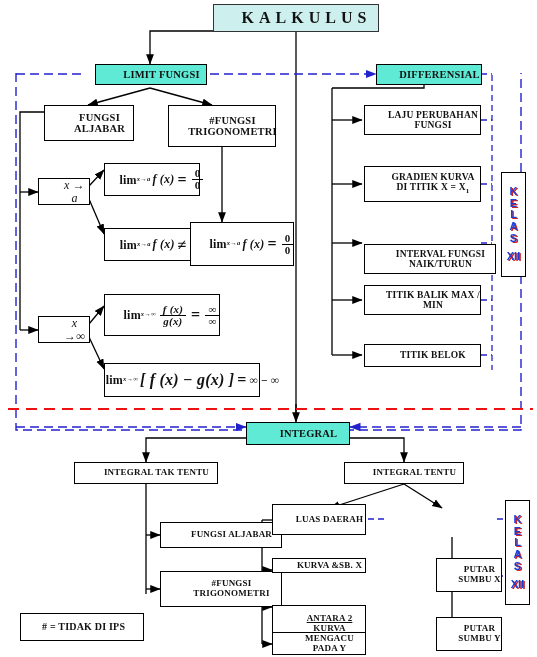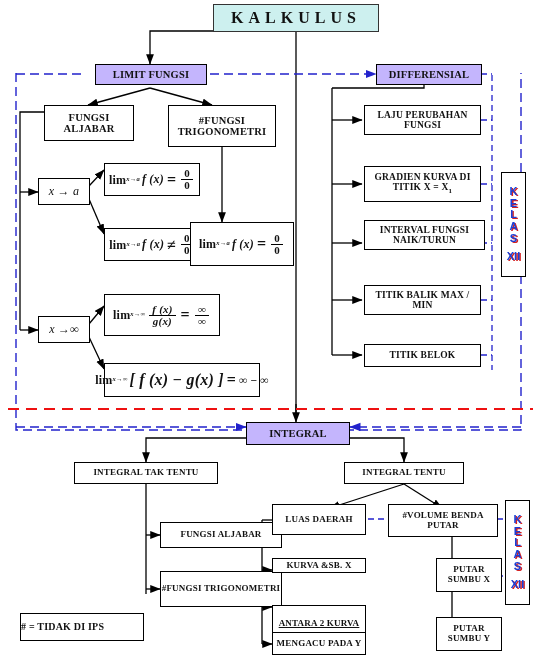--- a/index.html
+++ b/index.html
@@ -9,27 +9,27 @@
     position:relative;overflow:hidden;
   }
   #stage{position:absolute;left:0;top:0;width:537px;height:657px;}
   svg.lines{position:absolute;left:0;top:0;width:537px;height:657px;pointer-events:none;}
 
   .box{
     position:absolute;box-sizing:border-box;
     border:1px solid #000;background:#ffffff;
     display:flex;align-items:center;justify-content:center;
     text-align:center;font-weight:bold;color:#111;
-    letter-spacing:.2px;line-height:1.08;
+    letter-spacing:.2px;line-height:1.08;padding-left:21px;
   }
   .title-box{
     background:#cdf0ef;border:1px solid #333;
     font-size:16px;font-weight:bold;letter-spacing:5px;
   }
-  .yellow{background:#c4b5fd;font-family:Liberation Serif, serif;}
+  .yellow{background:#5eead4;font-family:Liberation Serif, serif;}
   .plain{font-size:10.5px;}
   .small{font-size:9.5px;}
   .xsmall{font-size:9px;}
   .math{font-family:"Liberation Serif", serif;font-weight:normal;font-size:12px;font-style:normal;}
   .legend{font-size:10px;font-weight:bold;justify-content:flex-start;}
 
   
   .kelas{
     position:absolute;box-sizing:border-box;border:1px solid #000;background:#fff;
     display:flex;flex-direction:column;align-items:center;justify-content:center;
@@ -231,21 +231,21 @@
   <div class="box yellow plain" style="left:376px;top:64px;width:106px;height:21px;">DIFFERENSIAL</div>
 
   <div class="box small" style="left:364px;top:105px;width:117px;height:30px;">LAJU PERUBAHAN FUNGSI</div>
 
   <div class="box small" style="left:364px;top:166px;width:117px;height:36px;">
     <span>
       <span>GRADIEN KURVA DI TITIK  X = X</span><span class="sub">1</span>
     </span>
   </div>
 
-  <div class="box small" style="left:364px;top:220px;width:121px;height:30px;">INTERVAL FUNGSI NAIK/TURUN</div>
+  <div class="box small" style="left:364px;top:244px;width:132px;height:30px;">INTERVAL FUNGSI NAIK/TURUN</div>
 
   <div class="box small" style="left:364px;top:285px;width:117px;height:30px;">TITIK BALIK MAX / MIN</div>
 
   <div class="box small" style="left:364px;top:344px;width:117px;height:23px;">TITIK BELOK</div>
 
   <div class="kelas" style="left:501px;top:172px;width:25px;height:105px;">
     <div class="ch">K</div>
     <div class="ch">E</div>
     <div class="ch">L</div>
     <div class="ch">A</div>
@@ -259,21 +259,20 @@
   <div class="box xsmall" style="left:74px;top:462px;width:144px;height:22px;">INTEGRAL TAK TENTU</div>
 
   <div class="box xsmall" style="left:344px;top:462px;width:120px;height:22px;">INTEGRAL TENTU</div>
 
   <div class="box xsmall" style="left:160px;top:522px;width:122px;height:26px;">FUNGSI ALJABAR</div>
 
   <div class="box xsmall" style="left:160px;top:571px;width:122px;height:36px;">#FUNGSI TRIGONOMETRI</div>
 
   <div class="box xsmall" style="left:272px;top:504px;width:94px;height:31px;">LUAS DAERAH</div>
 
-  <div class="box xsmall" style="left:388px;top:504px;width:110px;height:33px;">#VOLUME BENDA PUTAR</div>
 
   <div class="box xsmall" style="left:272px;top:558px;width:94px;height:15px;">KURVA &amp;SB. X</div>
 
   <div class="box xsmall" style="left:272px;top:605px;width:94px;height:37px;text-decoration:underline;">ANTARA  2 KURVA</div>
 
   <div class="box xsmall" style="left:272px;top:632px;width:94px;height:23px;">MENGACU PADA Y</div>
 
   <div class="box xsmall" style="left:436px;top:558px;width:66px;height:34px;">PUTAR SUMBU X</div>
 
   <div class="box xsmall" style="left:436px;top:617px;width:66px;height:34px;">PUTAR SUMBU Y</div>

